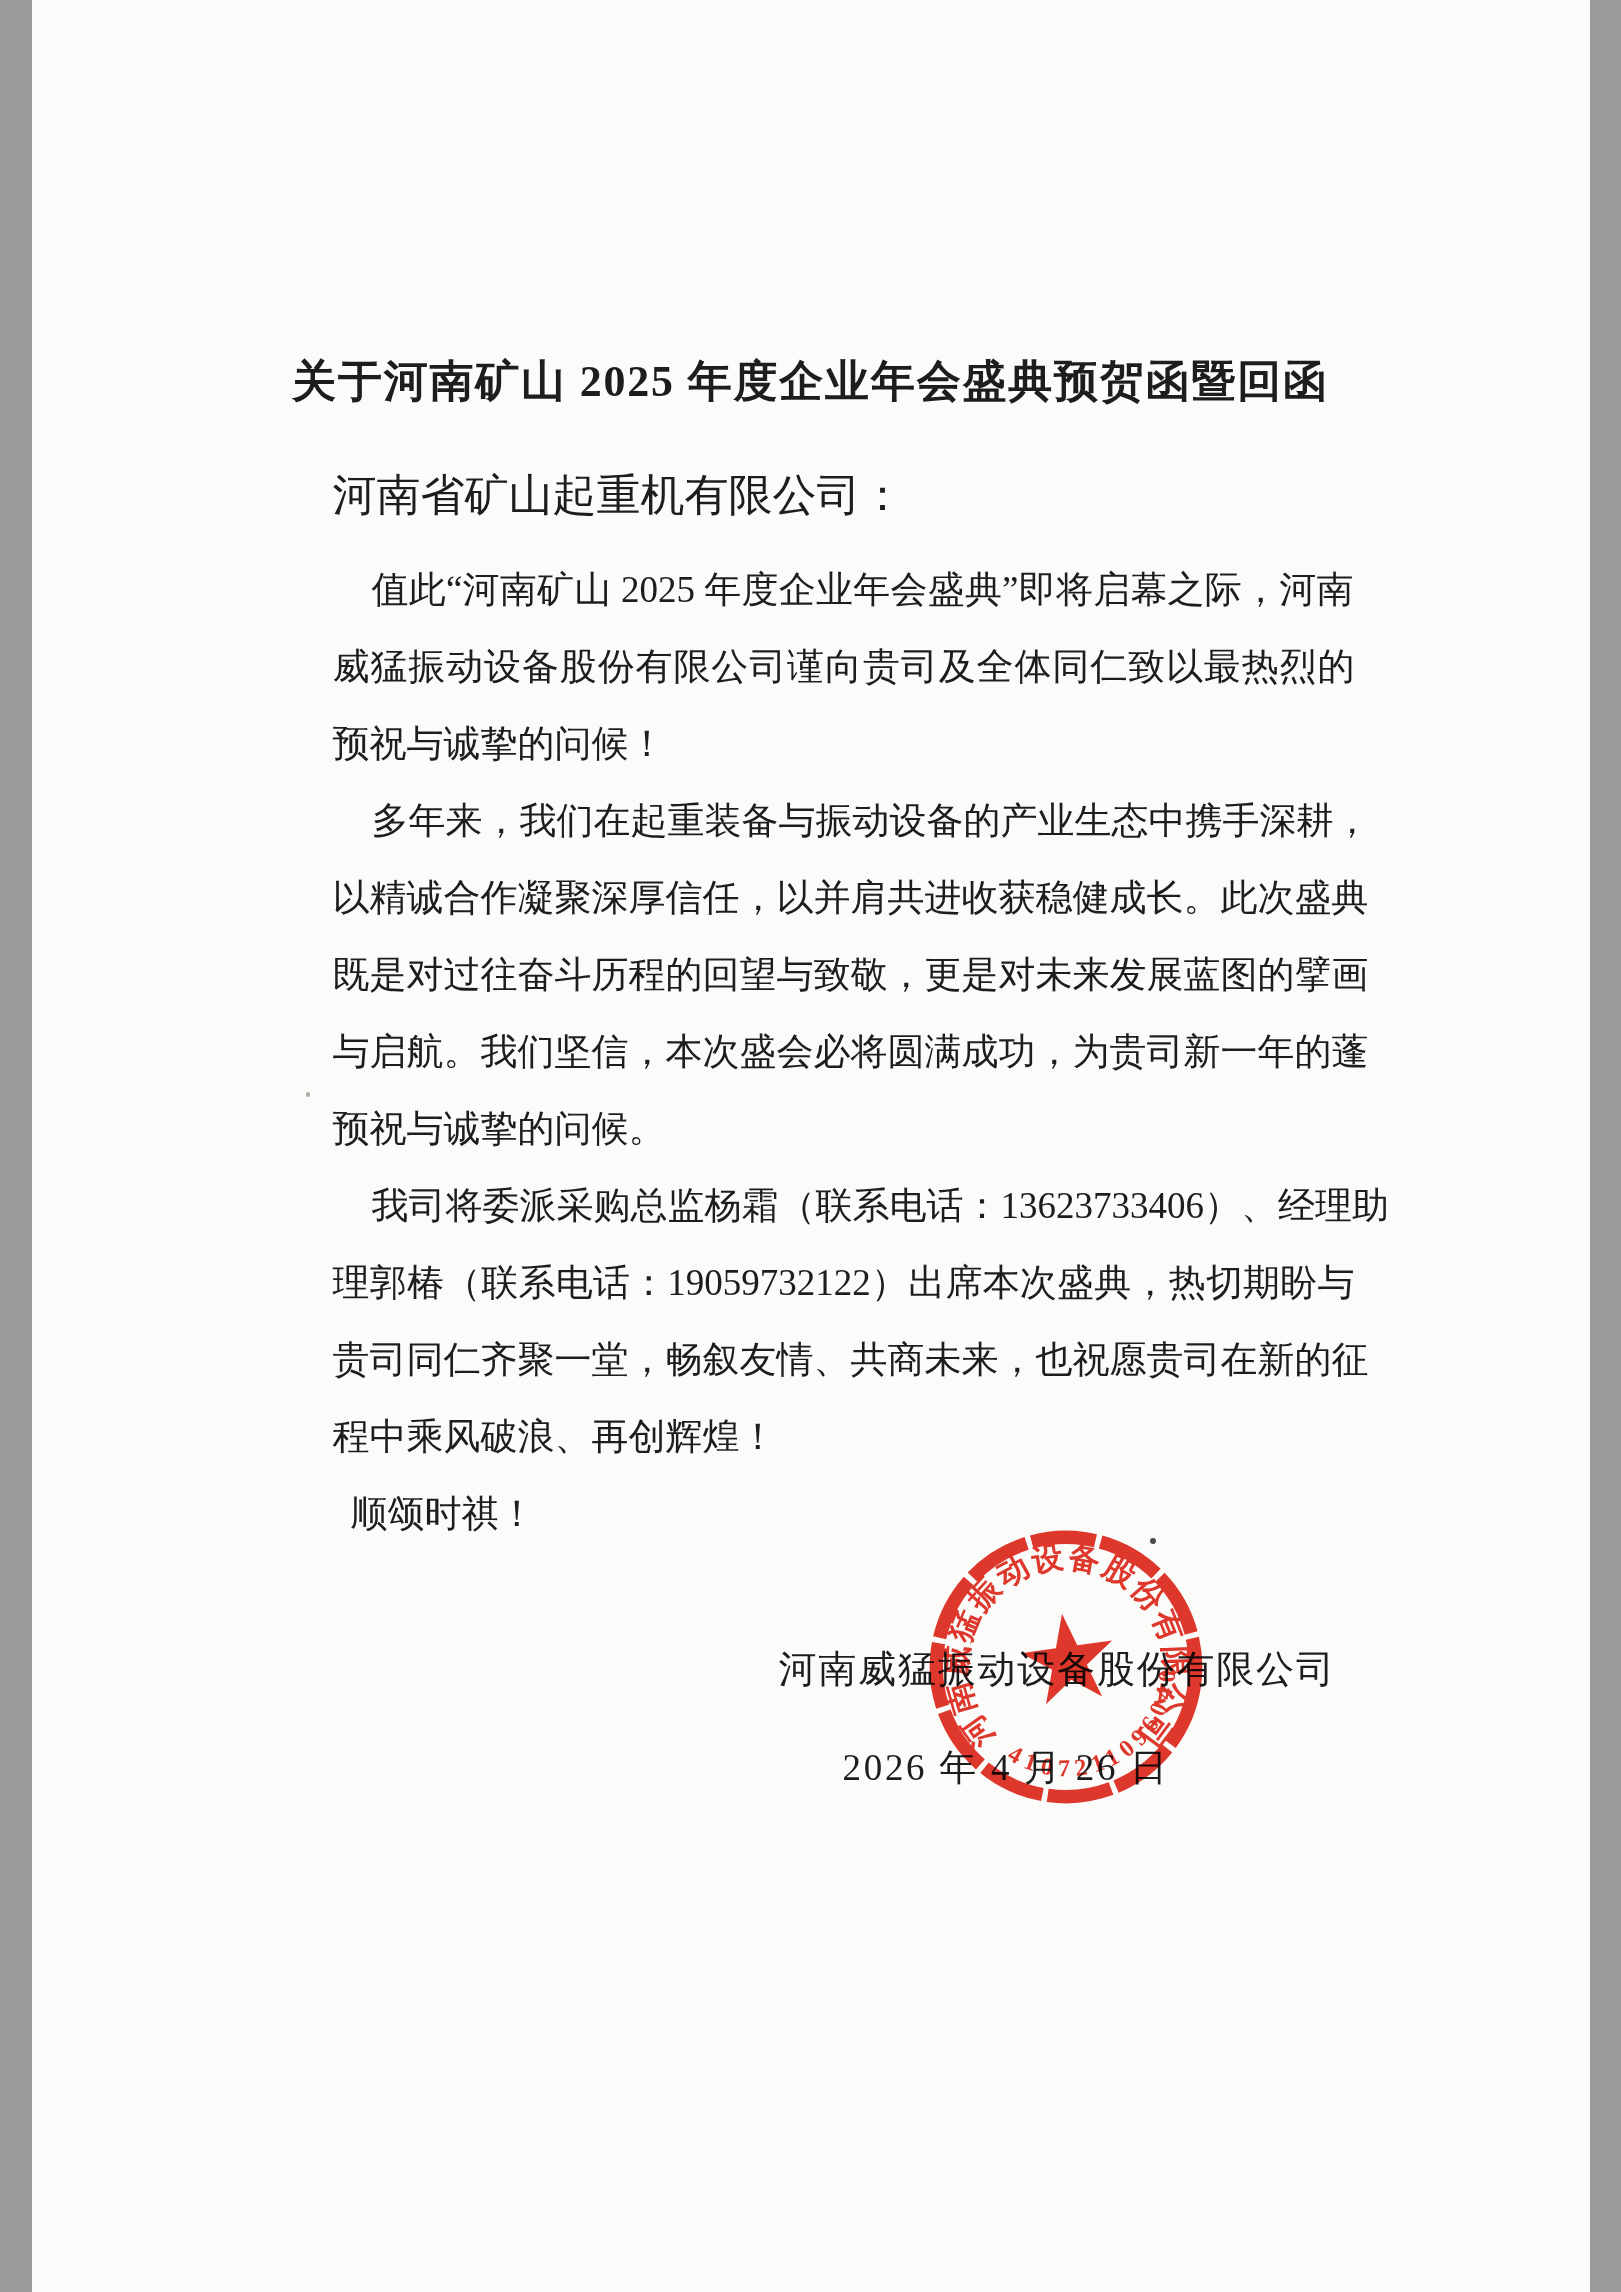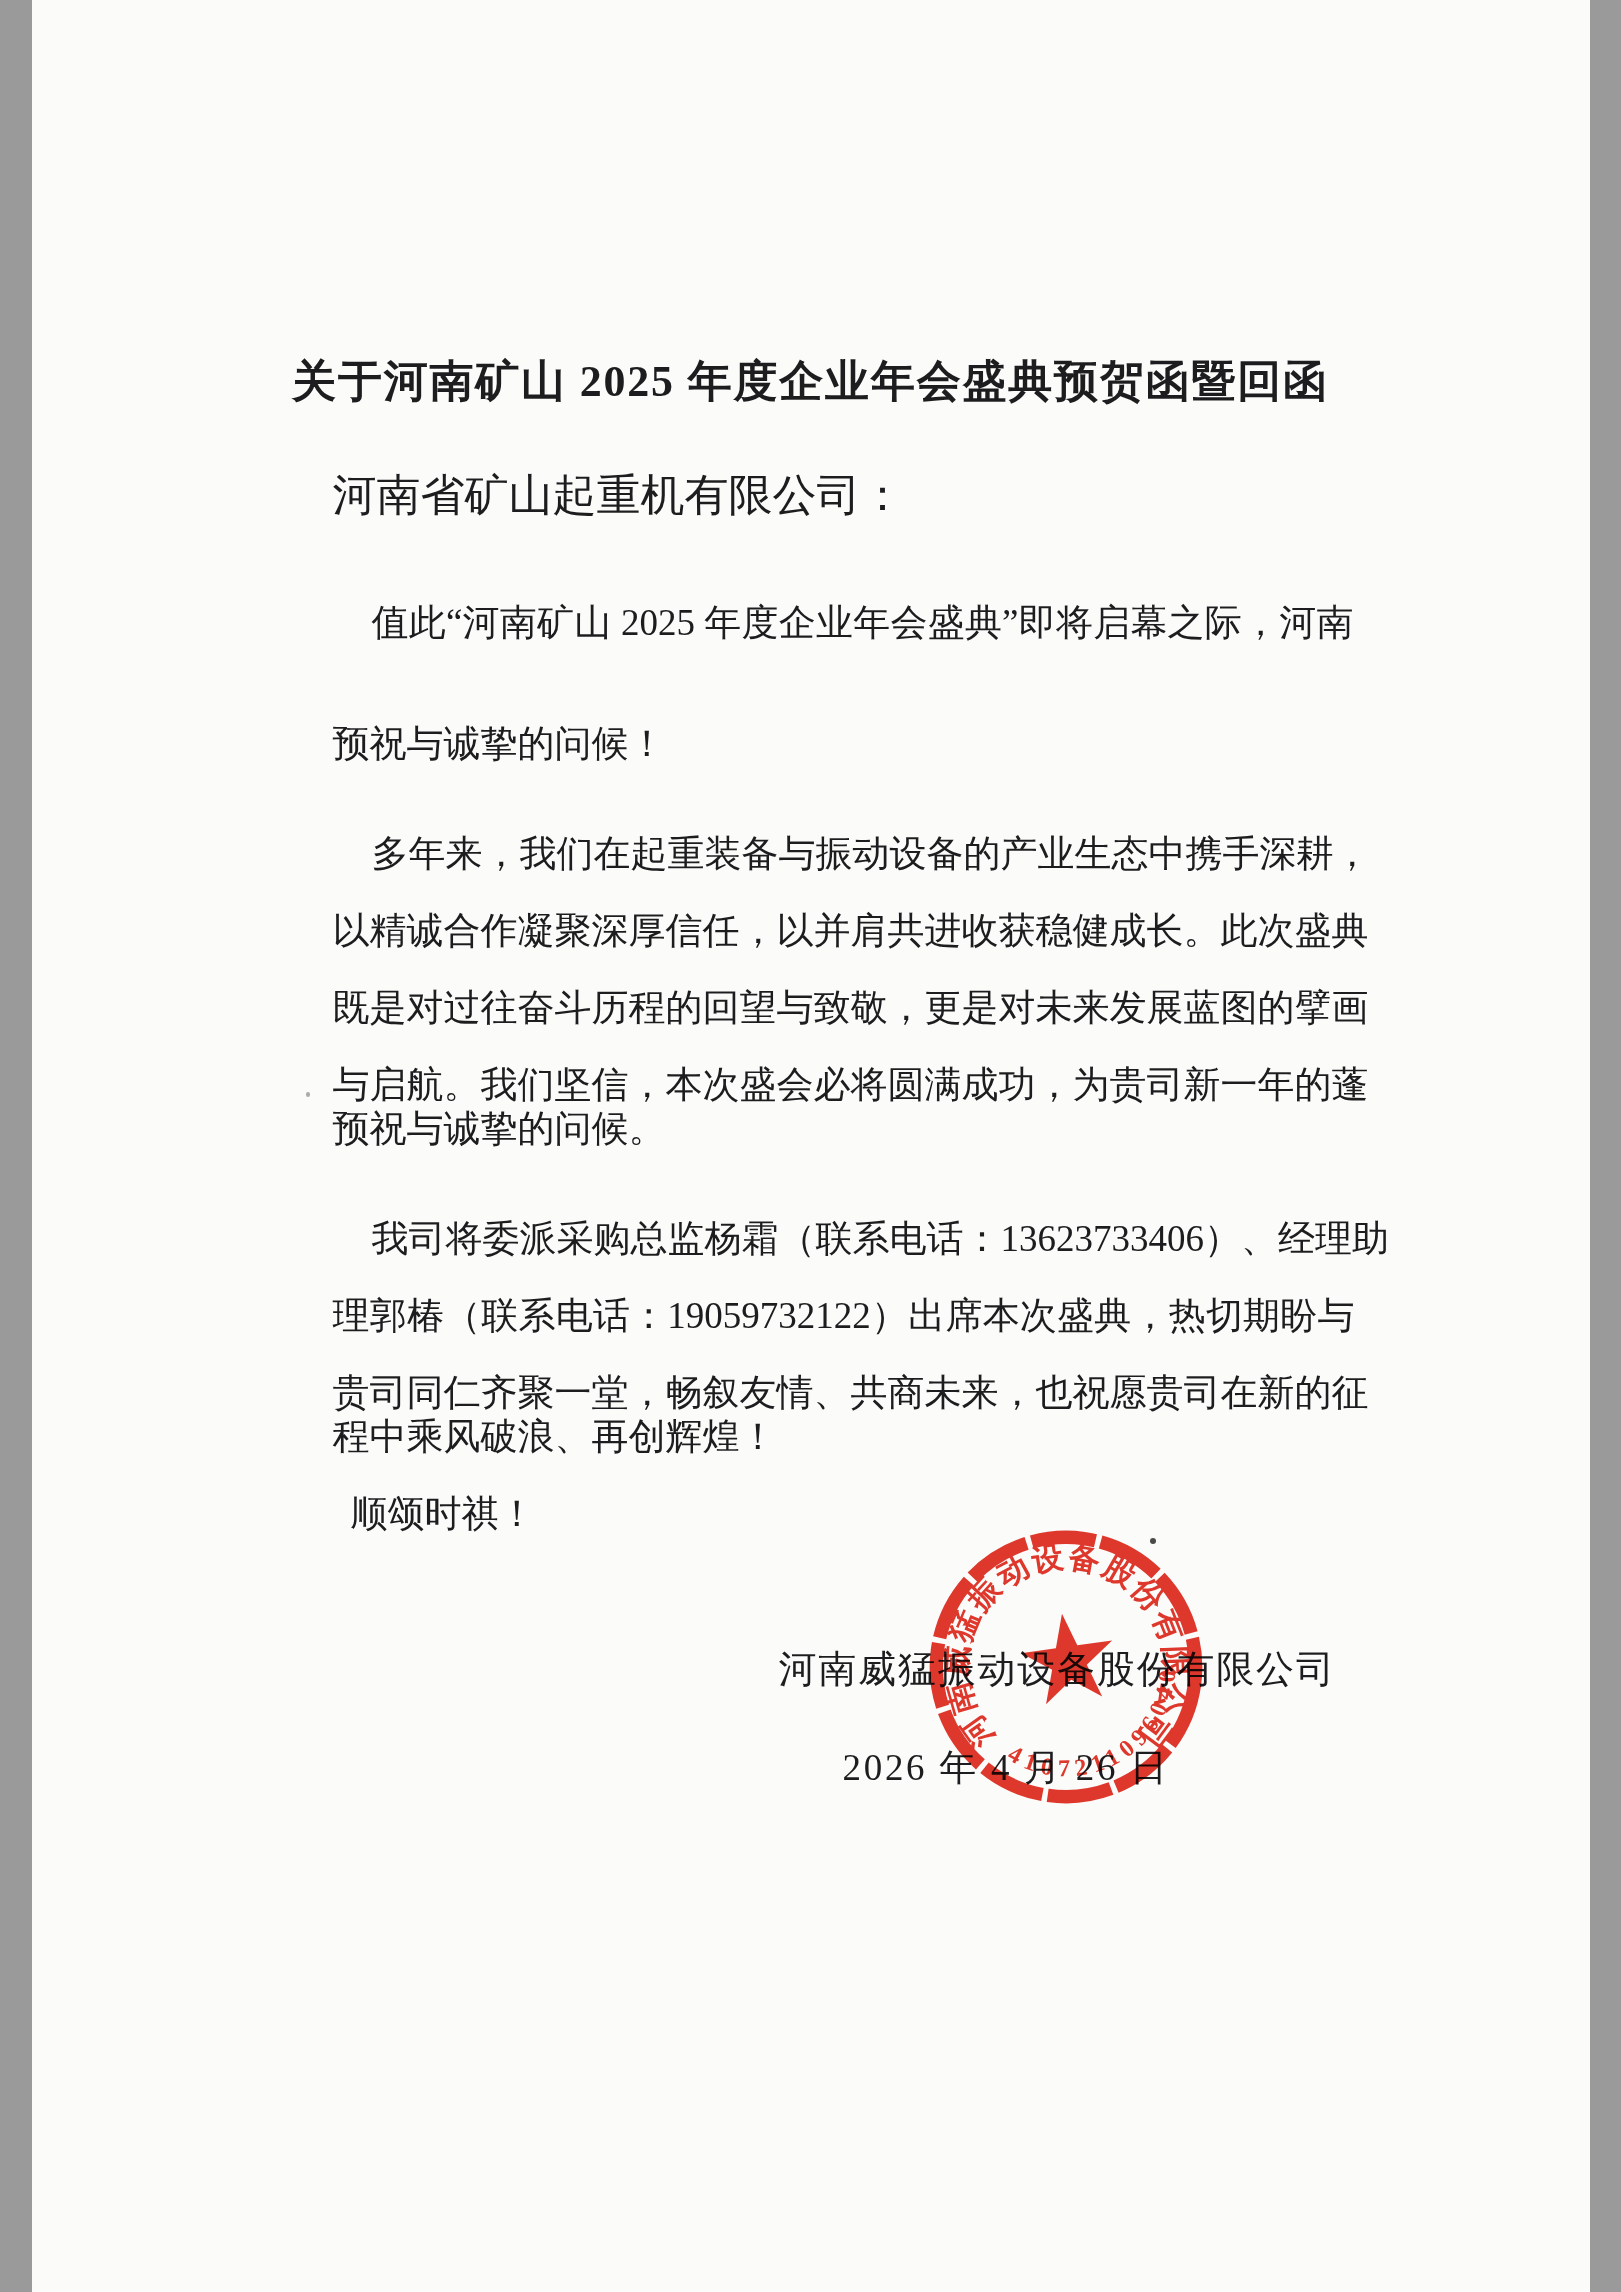--- a/index.html
+++ b/index.html
@@ -10,21 +10,21 @@
   }
   .title{
     position:absolute;top:352px;left:0;width:100%;
     text-align:center;font-size:44px;font-weight:700;letter-spacing:1.8px;
     white-space:nowrap;
   }
   .line{
     position:absolute;left:301px;width:1022px;
     font-size:37px;line-height:1.3;white-space:nowrap;
   }
-  .full{text-align:justify;text-align-last:justify;margin-top:33px;}
+  .full{text-align:justify;text-align-last:justify;}
   .indent{padding-left:39px;width:982px;}
   .indent-sm{padding-left:18px;width:1004px;}
   .addressee{top:467px;font-size:44px;}
   .sig{position:absolute;font-size:38px;letter-spacing:1.8px;white-space:nowrap;}
   .sig-company{left:747px;top:1644px;}
   .sig-date{left:811px;top:1743px;font-size:37px;letter-spacing:2.7px;}
   .seal{
     position:absolute;left:882px;top:1515px;width:304px;height:304px;
     mix-blend-mode:multiply;opacity:.93;
   }
@@ -36,20 +36,21 @@
 </head>
 <body>
 
 <div class="page">
 
   <div class="title">关于河南矿山 2025 年度企业年会盛典预贺函暨回函</div>
 
   <div class="line addressee">河南省矿山起重机有限公司：</div>
 
   <div class="line full indent" style="top:566px">值此“河南矿山 2025 年度企业年会盛典”即将启幕之际，河南</div>
+  <div class="line full" style="top:643px">威猛振动设备股份有限公司谨向贵司及全体同仁致以最热烈的</div>
   <div class="line" style="top:720px">预祝与诚挚的问候！</div>
   <div class="line full indent" style="top:797px">多年来，我们在起重装备与振动设备的产业生态中携手深耕，</div>
   <div class="line full" style="top:874px">以精诚合作凝聚深厚信任，以并肩共进收获稳健成长。此次盛典</div>
   <div class="line full" style="top:951px">既是对过往奋斗历程的回望与致敬，更是对未来发展蓝图的擘画</div>
   <div class="line full" style="top:1028px">与启航。我们坚信，本次盛会必将圆满成功，为贵司新一年的蓬</div>
   <div class="line" style="top:1105px">预祝与诚挚的问候。</div>
   <div class="line full indent" style="top:1182px">我司将委派采购总监杨霜（联系电话：13623733406）、经理助</div>
   <div class="line full" style="top:1259px">理郭椿（联系电话：19059732122）出席本次盛典，热切期盼与</div>
   <div class="line full" style="top:1336px">贵司同仁齐聚一堂，畅叙友情、共商未来，也祝愿贵司在新的征</div>
   <div class="line" style="top:1413px">程中乘风破浪、再创辉煌！</div>

